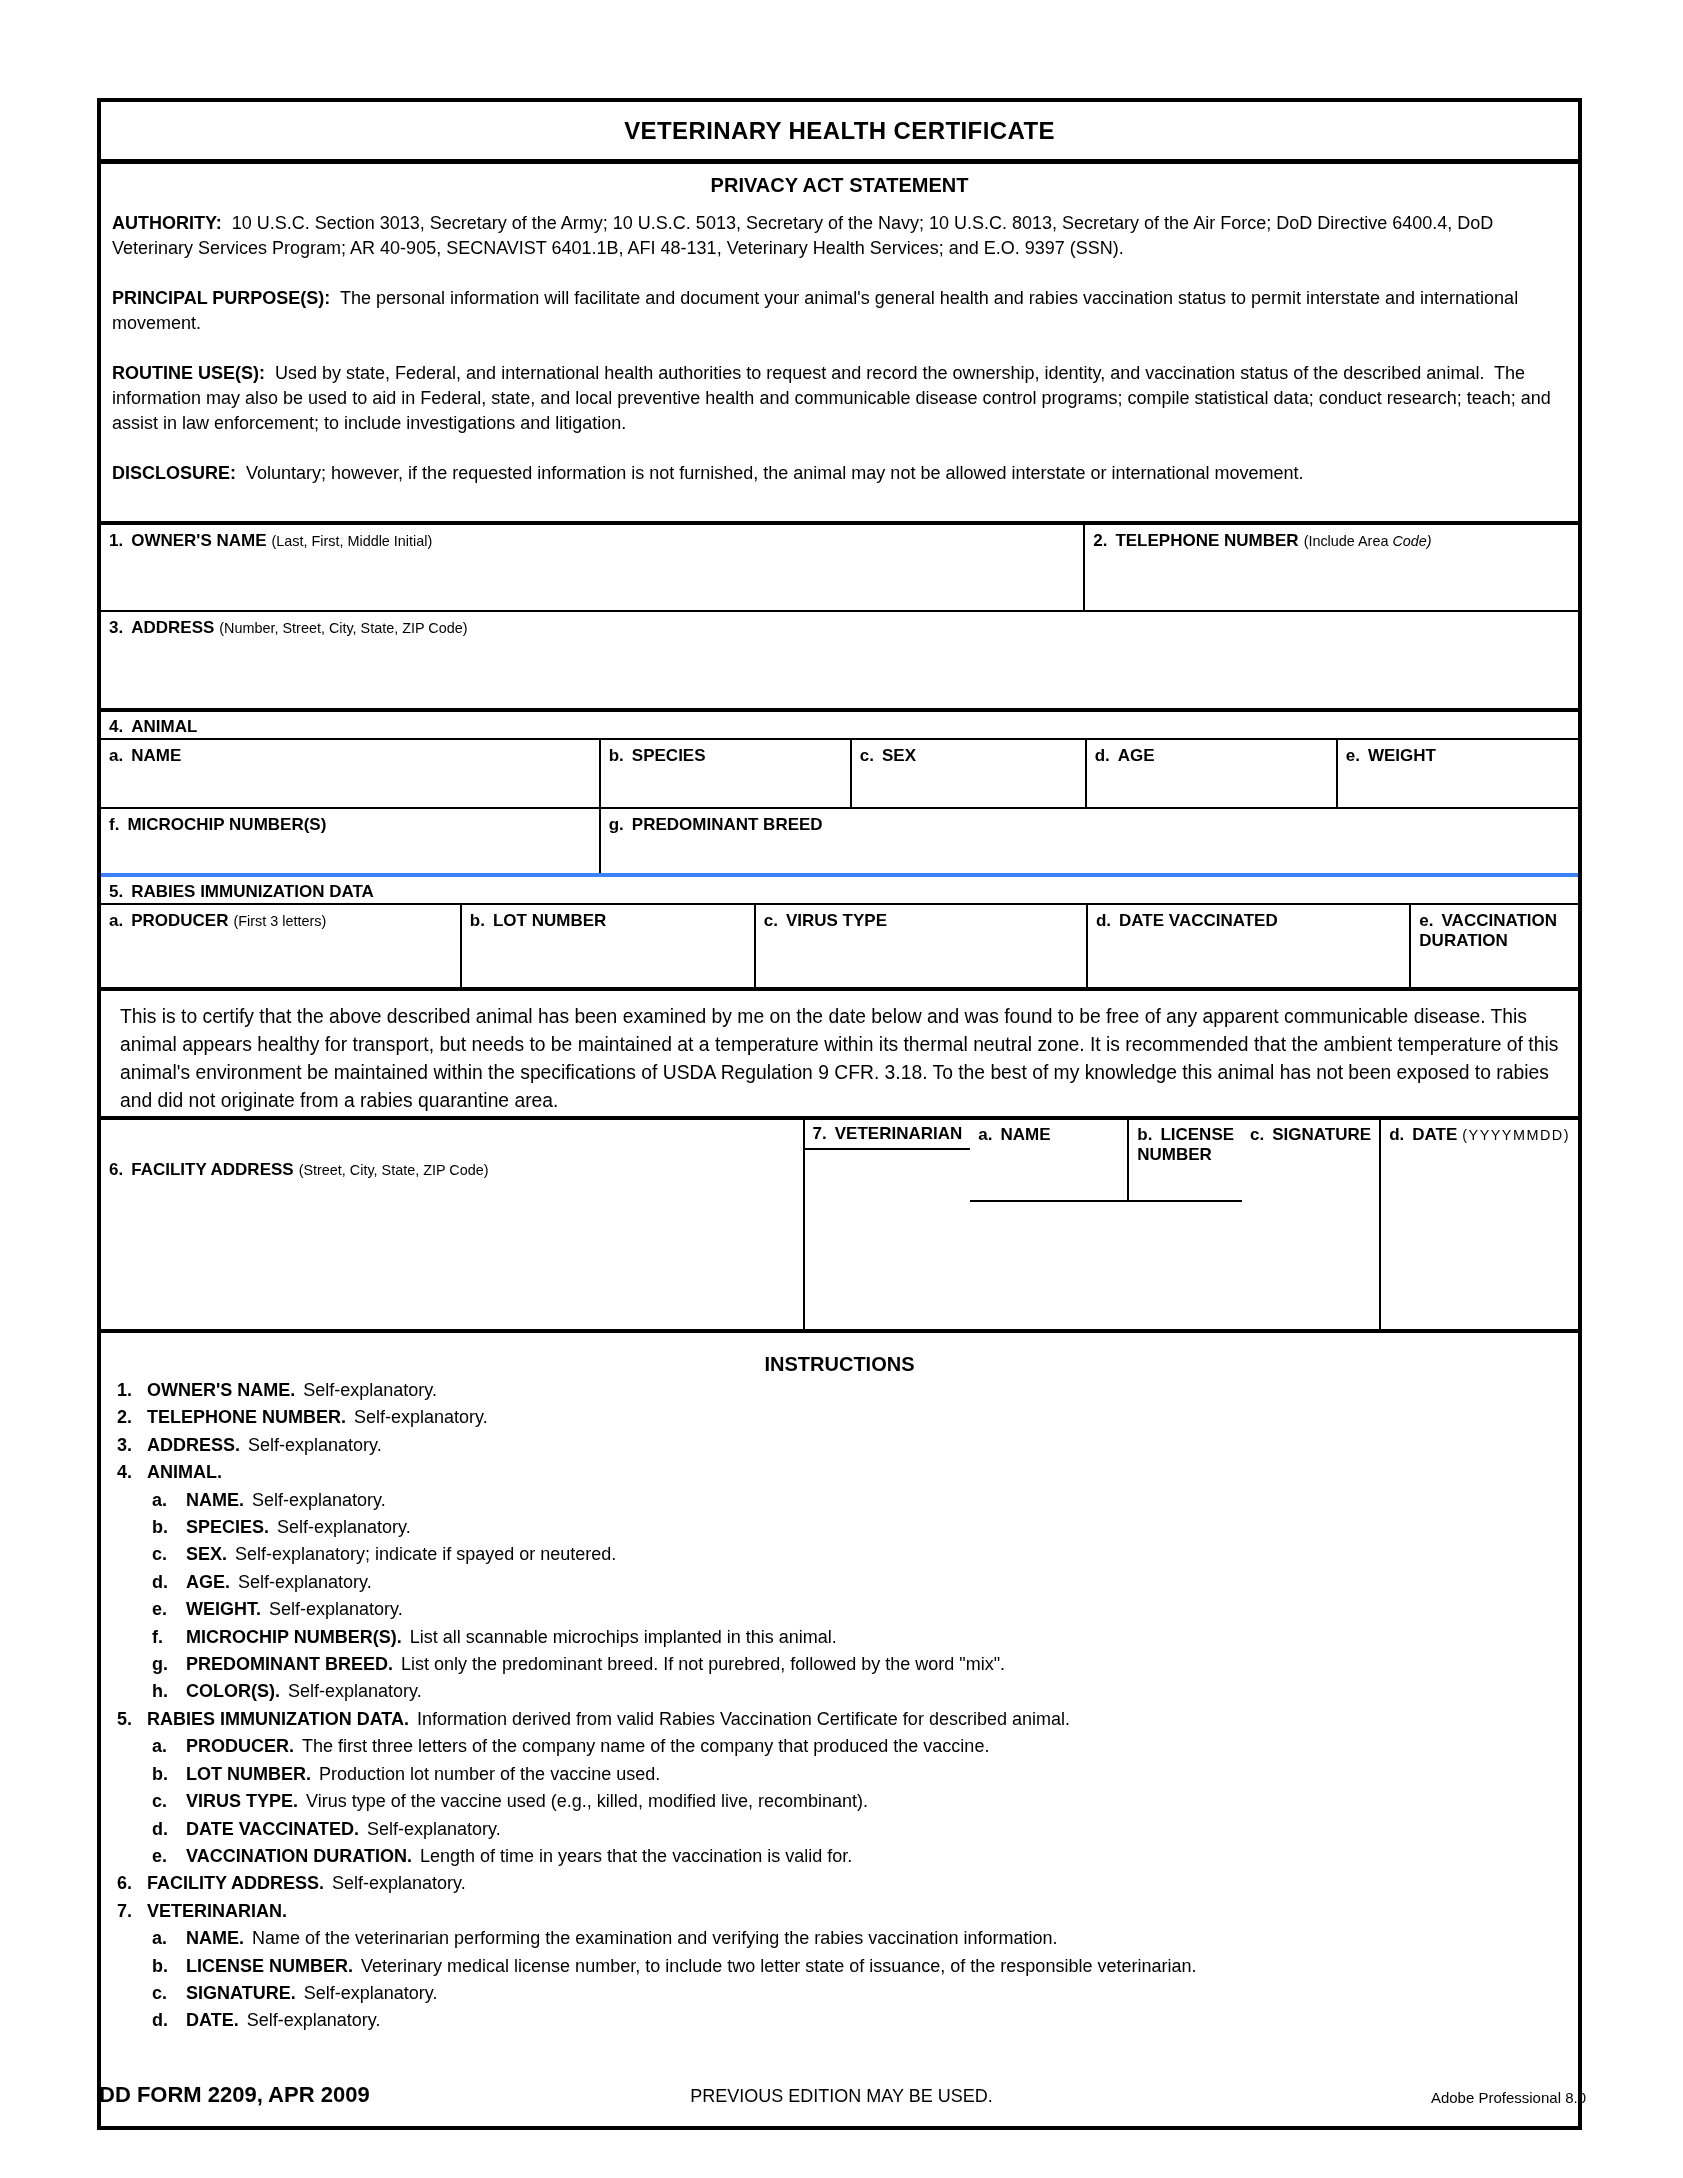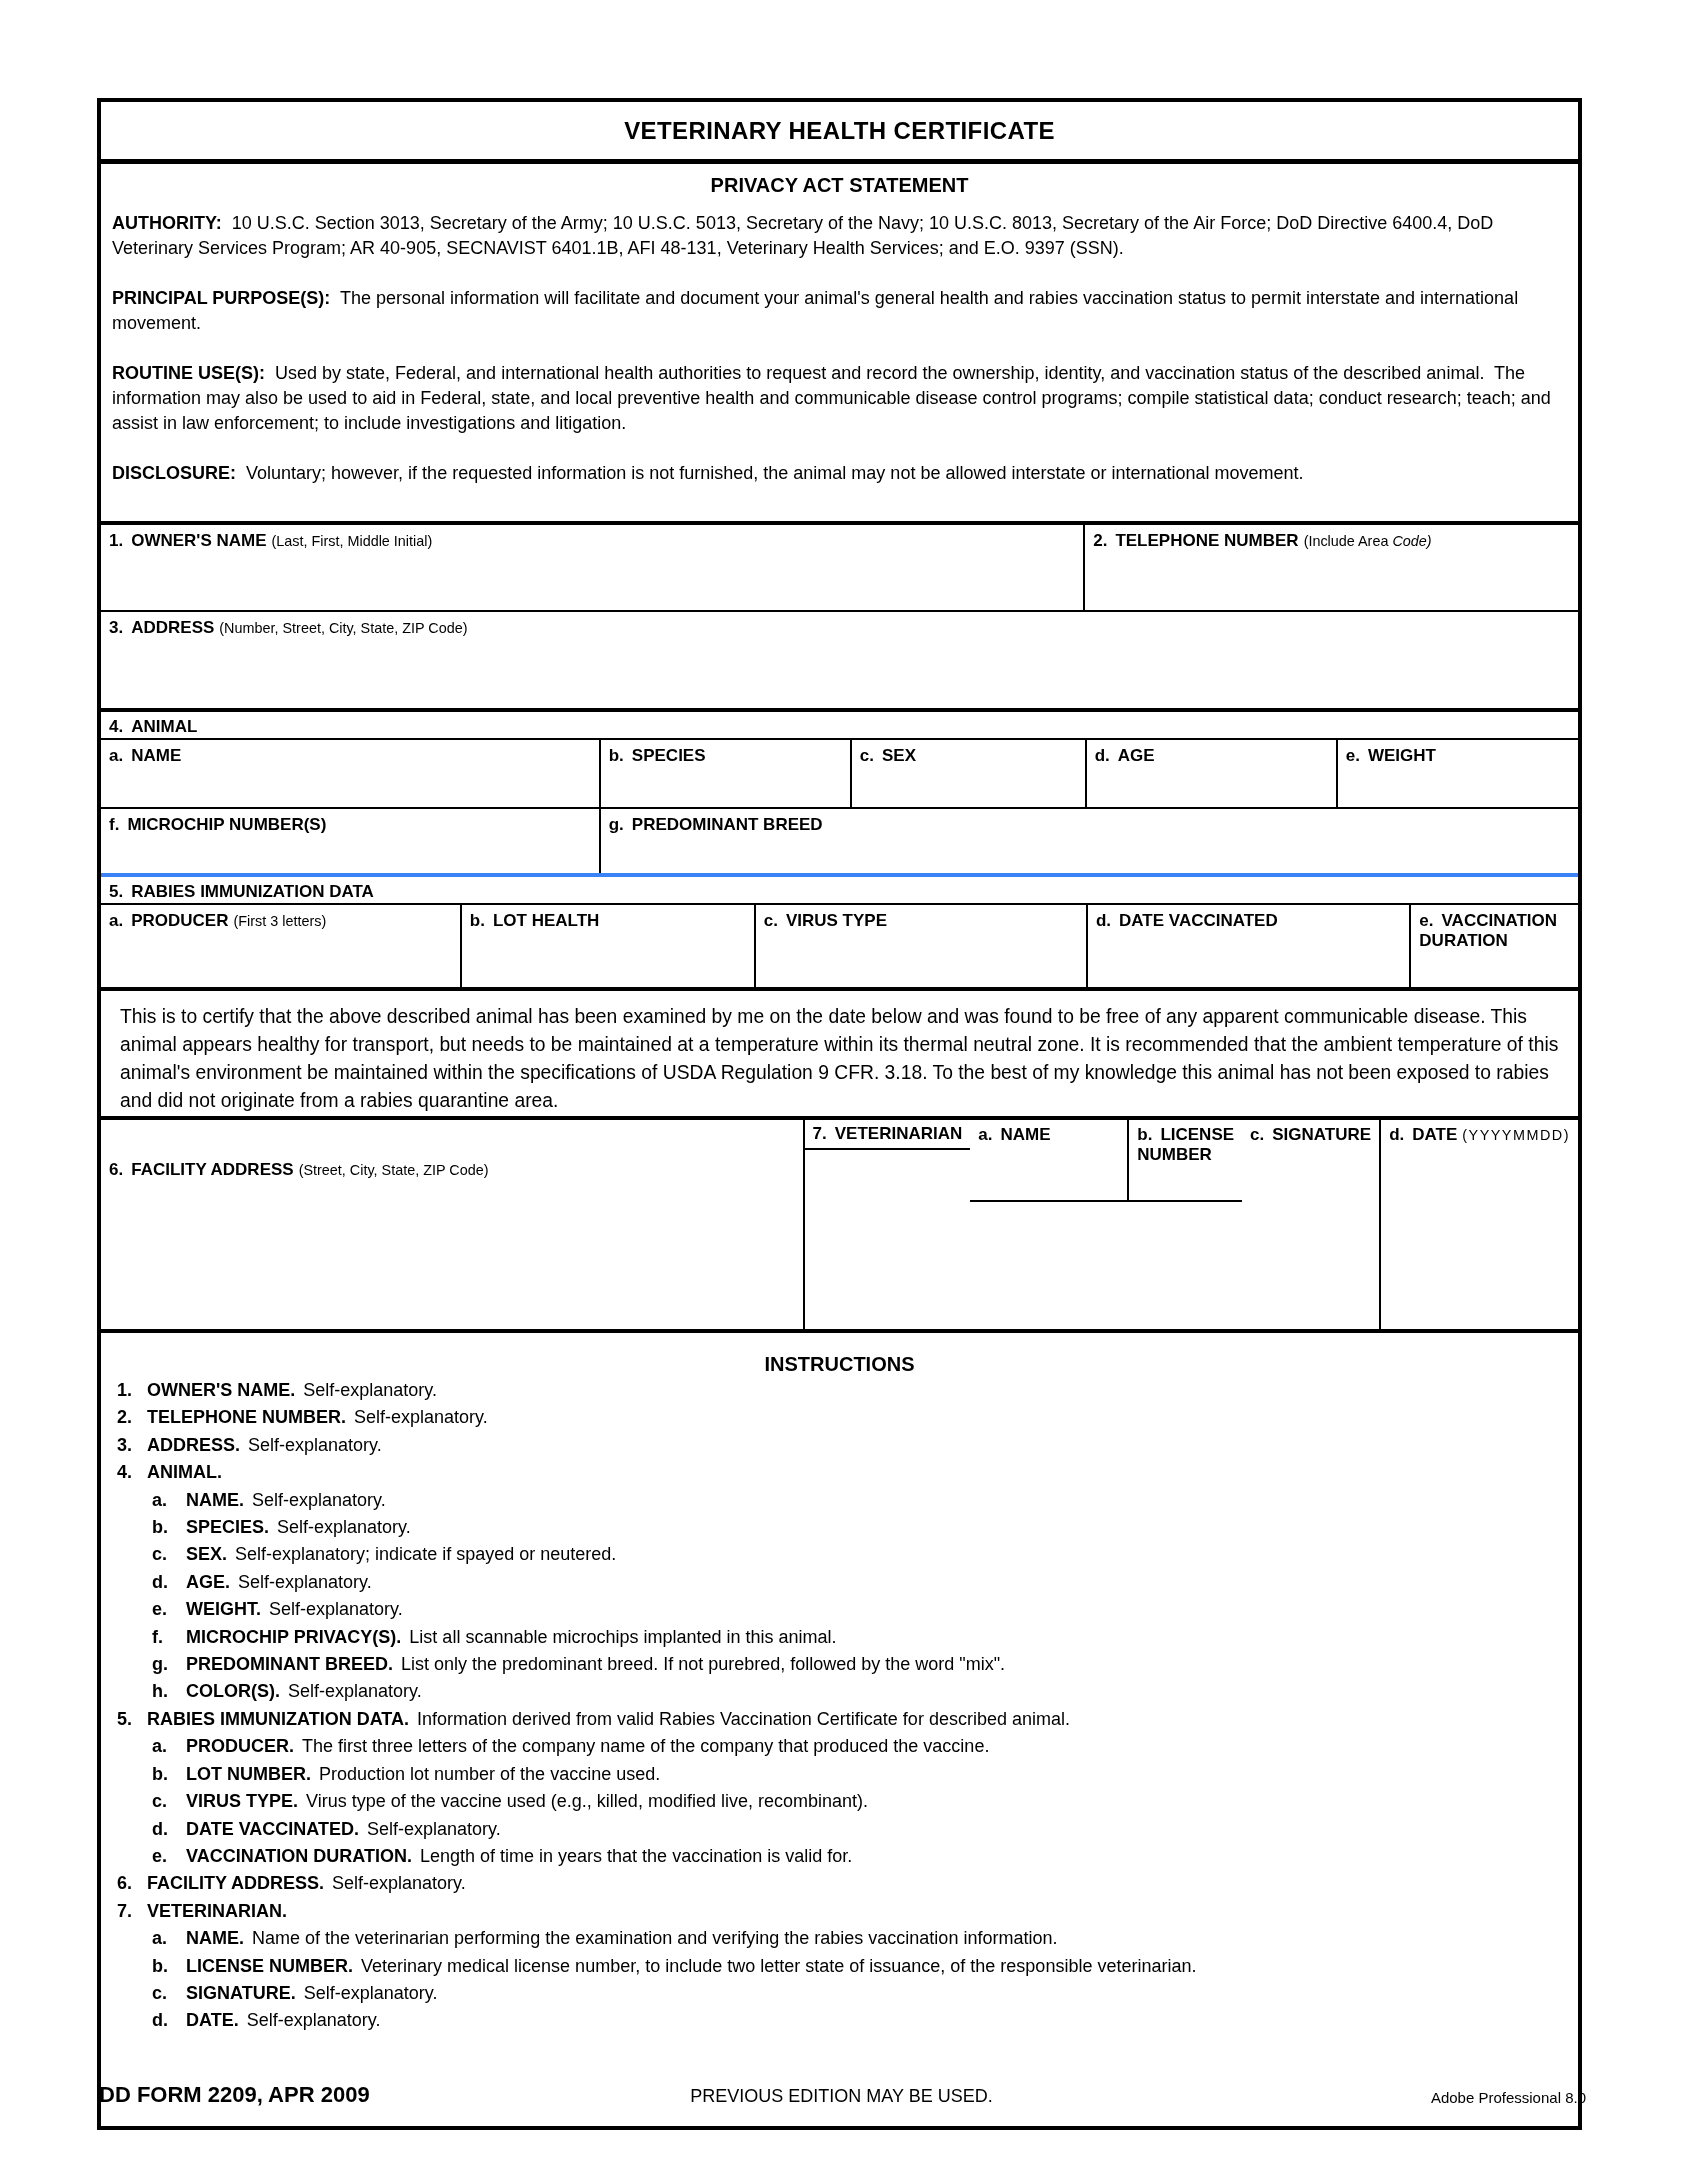--- a/index.html
+++ b/index.html
@@ -158,21 +158,21 @@
 
   <div class="sec-hdr hdr-5">
     <span class="fnum">5.</span><span class="flabel">RABIES IMMUNIZATION DATA</span>
   </div>
 
   <div class="row row-rab">
     <div class="cell w-r1">
       <span class="fnum">a.</span><span class="flabel">PRODUCER</span><span class="fparen">(First 3 letters)</span>
     </div>
     <div class="cell w-r2">
-      <span class="fnum">b.</span><span class="flabel">LOT HEALTH</span>
+      <span class="fnum">b.</span><span class="flabel">LOT NUMBER</span>
     </div>
     <div class="cell w-r3">
       <span class="fnum">c.</span><span class="flabel">VIRUS TYPE</span>
     </div>
     <div class="cell w-r4">
       <span class="fnum">d.</span><span class="flabel">DATE VACCINATED</span>
     </div>
     <div class="cell w-r5">
       <span class="fnum">e.</span><span class="flabel">VACCINATION DURATION</span>
     </div>
@@ -211,21 +211,21 @@
     <div class="ins-heading">INSTRUCTIONS</div>
     <div class="ins-row"><span class="inum">1.</span><span class="ilabel">OWNER'S NAME.</span><span class="itext">Self-explanatory.</span></div>
     <div class="ins-row"><span class="inum">2.</span><span class="ilabel">TELEPHONE NUMBER.</span><span class="itext">Self-explanatory.</span></div>
     <div class="ins-row"><span class="inum">3.</span><span class="ilabel">ADDRESS.</span><span class="itext">Self-explanatory.</span></div>
     <div class="ins-row"><span class="inum">4.</span><span class="ilabel">ANIMAL.</span><span class="itext"></span></div>
     <div class="ins-row sub"><span class="inum">a.</span><span class="ilabel">NAME.</span><span class="itext">Self-explanatory.</span></div>
     <div class="ins-row sub"><span class="inum">b.</span><span class="ilabel">SPECIES.</span><span class="itext">Self-explanatory.</span></div>
     <div class="ins-row sub"><span class="inum">c.</span><span class="ilabel">SEX.</span><span class="itext">Self-explanatory; indicate if spayed or neutered.</span></div>
     <div class="ins-row sub"><span class="inum">d.</span><span class="ilabel">AGE.</span><span class="itext">Self-explanatory.</span></div>
     <div class="ins-row sub"><span class="inum">e.</span><span class="ilabel">WEIGHT.</span><span class="itext">Self-explanatory.</span></div>
-    <div class="ins-row sub"><span class="inum">f.</span><span class="ilabel">MICROCHIP PRIVACY(S).</span><span class="itext">List all scannable microchips implanted in this animal.</span></div>
+    <div class="ins-row sub"><span class="inum">f.</span><span class="ilabel">MICROCHIP NUMBER(S).</span><span class="itext">List all scannable microchips implanted in this animal.</span></div>
     <div class="ins-row sub"><span class="inum">g.</span><span class="ilabel">PREDOMINANT BREED.</span><span class="itext">List only the predominant breed.  If not purebred, followed by the word "mix".</span></div>
     <div class="ins-row sub"><span class="inum">h.</span><span class="ilabel">COLOR(S).</span><span class="itext">Self-explanatory.</span></div>
     <div class="ins-row"><span class="inum">5.</span><span class="ilabel">RABIES IMMUNIZATION DATA.</span><span class="itext">Information derived from valid Rabies Vaccination Certificate for described animal.</span></div>
     <div class="ins-row sub"><span class="inum">a.</span><span class="ilabel">PRODUCER.</span><span class="itext">The first three letters of the company name of the company that produced the vaccine.</span></div>
     <div class="ins-row sub"><span class="inum">b.</span><span class="ilabel">LOT NUMBER.</span><span class="itext">Production lot number of the vaccine used.</span></div>
     <div class="ins-row sub"><span class="inum">c.</span><span class="ilabel">VIRUS TYPE.</span><span class="itext">Virus type of the vaccine used (e.g., killed, modified live, recombinant).</span></div>
     <div class="ins-row sub"><span class="inum">d.</span><span class="ilabel">DATE VACCINATED.</span><span class="itext">Self-explanatory.</span></div>
     <div class="ins-row sub"><span class="inum">e.</span><span class="ilabel">VACCINATION DURATION.</span><span class="itext">Length of time in years that the vaccination is valid for.</span></div>
     <div class="ins-row"><span class="inum">6.</span><span class="ilabel">FACILITY ADDRESS.</span><span class="itext">Self-explanatory.</span></div>
     <div class="ins-row"><span class="inum">7.</span><span class="ilabel">VETERINARIAN.</span><span class="itext"></span></div>

